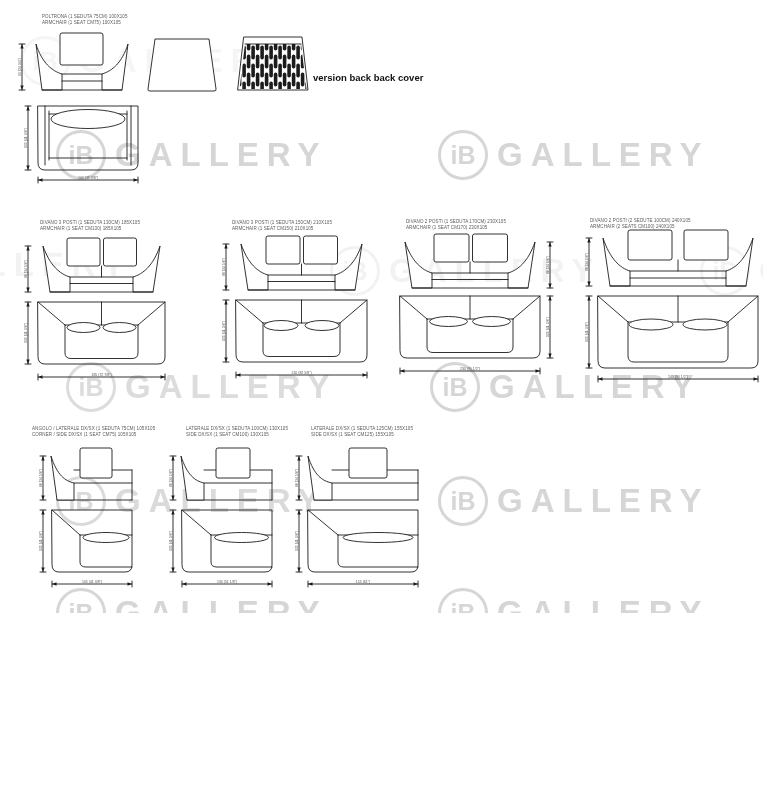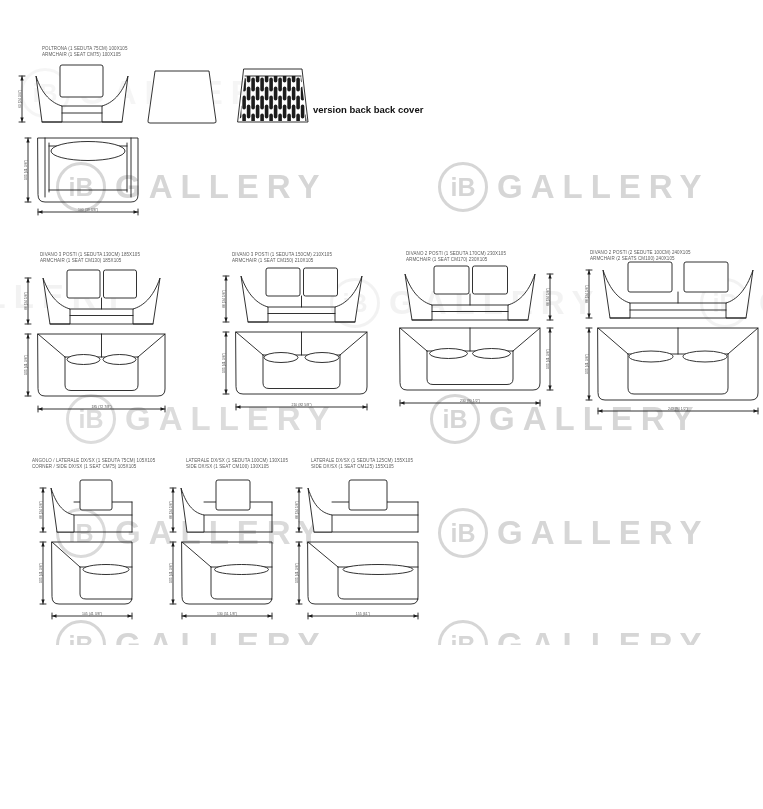--- a/index.html
+++ b/index.html
@@ -1,17 +1,17 @@
 <!DOCTYPE html>
 <html><head>
 <meta charset="utf-8">
 <style>
   html,body{margin:0;padding:0;background:#fff;}
   .page{position:relative;width:763px;height:613px;background:#fff;overflow:hidden;
-        font-family:"Liberation Sans",sans-serif;margin-top:32px;}
+        font-family:"Liberation Sans",sans-serif;}
   
   .wm{position:absolute;display:flex;align-items:center;gap:9px;color:#d6d6d6;z-index:0;
       user-select:none;white-space:nowrap;}
   .wm-ib{width:44px;height:44px;border:3px solid #d6d6d6;border-radius:50%;
          display:flex;align-items:center;justify-content:center;
          font-size:25px;font-weight:bold;letter-spacing:0;}
   .wm-g{font-size:33px;font-weight:600;letter-spacing:8px;}
   
   .drw{position:absolute;z-index:1;overflow:visible;}
   .ln{stroke:#1c1c1c;stroke-width:0.9;fill:none;stroke-linejoin:round;stroke-linecap:round;}

